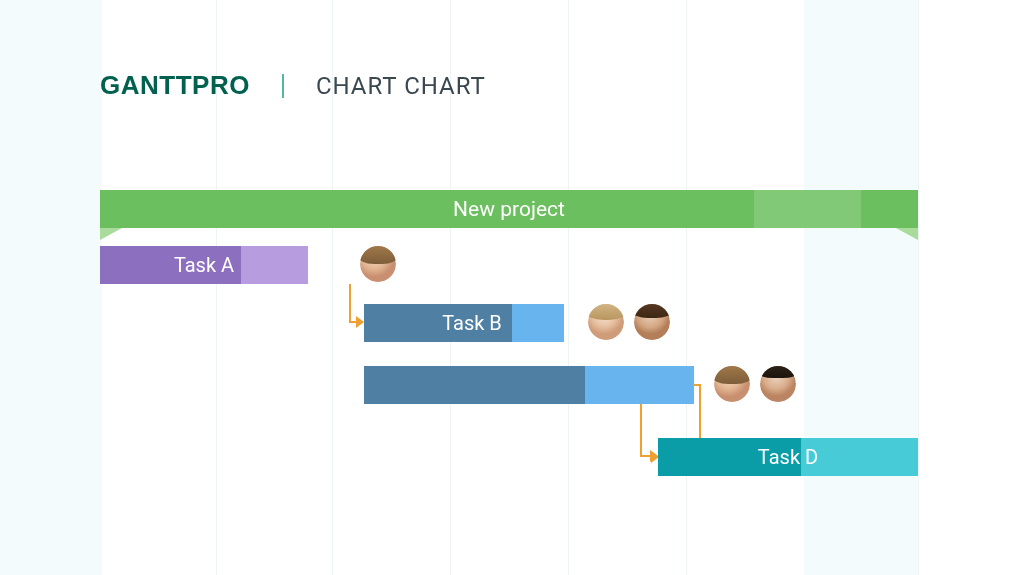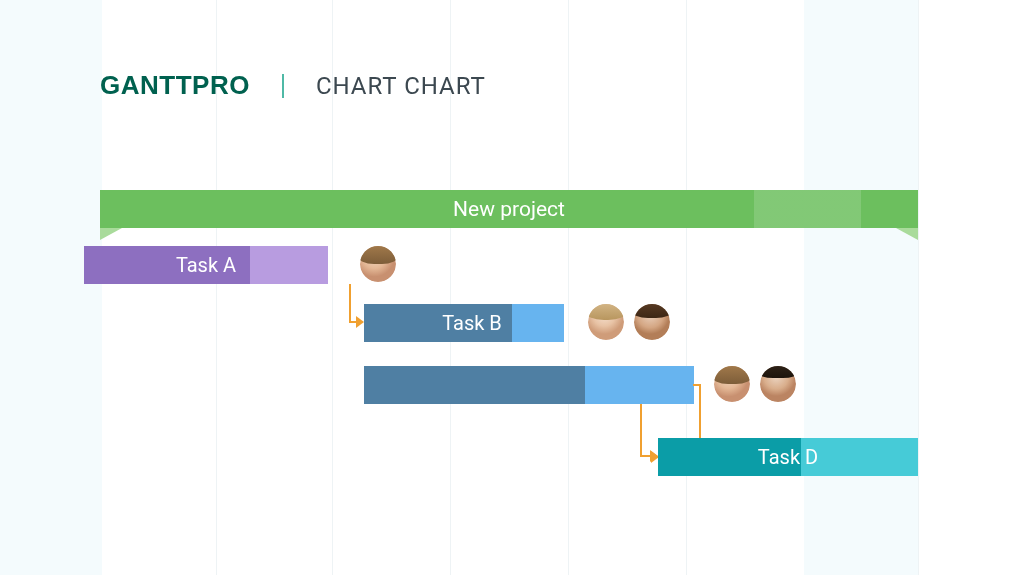--- a/index.html
+++ b/index.html
@@ -150,21 +150,21 @@
   <span class="divider" data-name="logo-divider"></span>
   <span class="subtitle" data-name="page-subtitle">CHART CHART</span>
 </div>
 
 <div class="project-bar" data-name="project-bar" style="left:100px;width:818px;top:190px;">
   <span class="project-cap-left" data-name="project-cap-left-icon"></span>
   <span class="label" data-name="project-label">New project</span>
   <span class="project-cap-right" data-name="project-cap-right-icon"></span>
 </div>
 
-<div class="task-bar" data-name="task-bar-a" style="left:84px;width:244px;top:246px;background:#b89ce0;">
+<div class="task-bar" data-name="task-bar-a" style="left:100px;width:208px;top:246px;background:#b89ce0;">
   <div class="task-fill" data-name="task-progress-a" style="width:68%;background:#8d6fc0;"></div>
   <span class="label" data-name="task-label-a">Task A</span>
 </div>
 <div class="avatar" data-name="avatar" style="left:358px;top:244px;">
     <div class="avatar-inner av-1"></div>
   </div>
 
 <div class="dep-line" data-name="dependency-line" style="left:349px;top:284px;width:2px;height:39px;"></div>
 <div class="dep-line" data-name="dependency-line" style="left:349px;top:321px;width:9px;height:2px;"></div>
 <div class="dep-arrow" data-name="dependency-arrow-icon" style="left:356px;top:316px;border-left:8px solid #f0a030;"></div>

